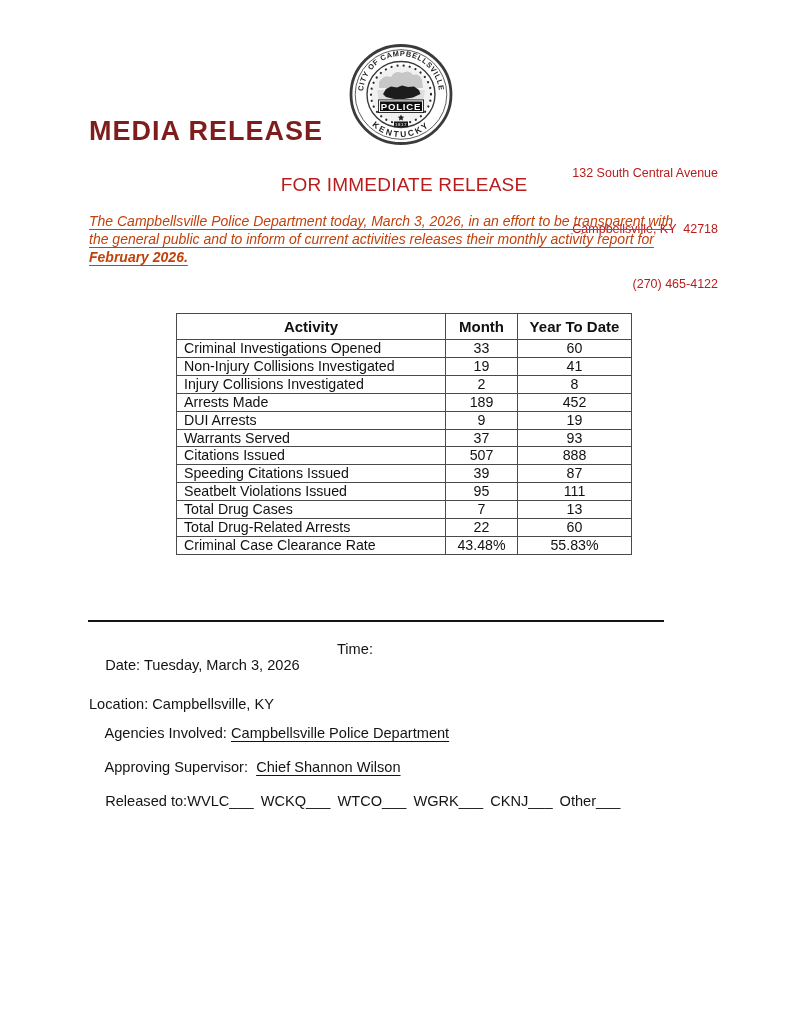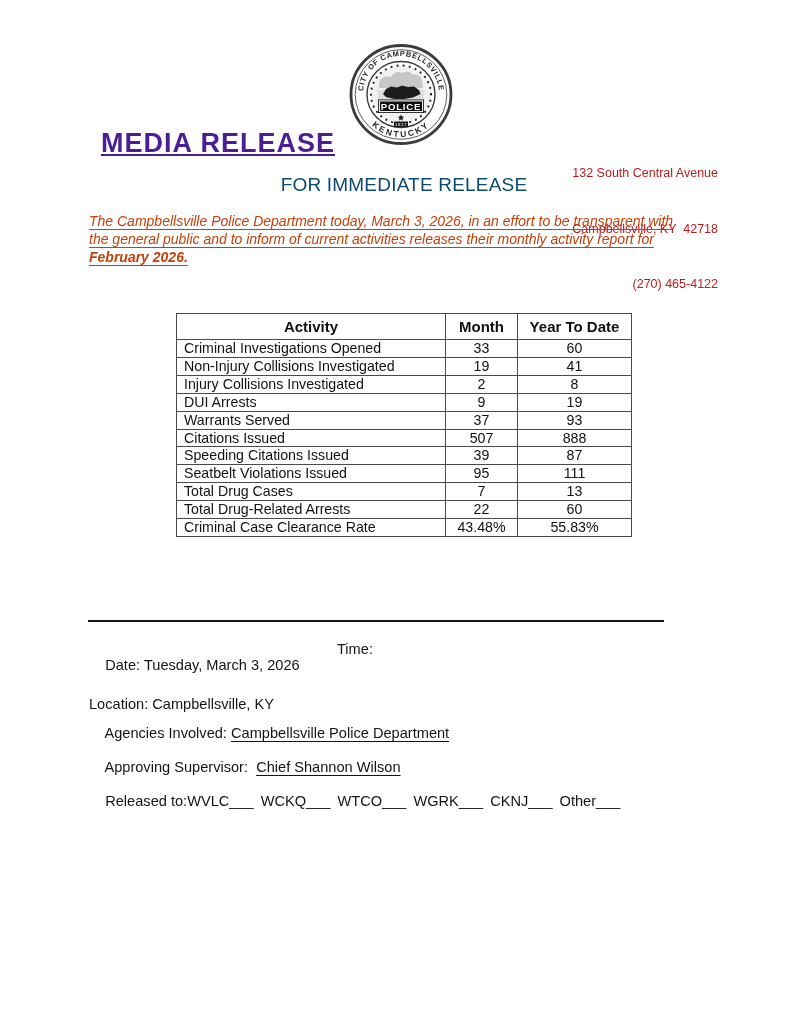--- a/index.html
+++ b/index.html
@@ -11,46 +11,45 @@
     background: #ffffff;
     font-family: "Liberation Sans", sans-serif;
     color: #1a1a1a;
     overflow: hidden;
   }
 
   
   .doc-title {
     position: absolute;
     left: 89px; top: 116px;
-    margin: 12px;
+    margin: 0;
     font-size: 27px;
     font-weight: 700;
     letter-spacing: 1px;
-    color: #4c1d95;
-    text-decoration: underline;
+    color: #7f1d1d;
   }
   .seal { position: absolute; left: 349px; top: 44px; }
   .address {
     position: absolute;
     top: 127px; right: 90px;
     text-align: right;
     font-size: 12.5px;
     line-height: 18.5px;
     color: #b91c1c;
     white-space: pre;
   }
 
   .fir-heading {
     position: absolute;
     top: 174px; left: 0;
     width: 100%;
     text-align: center;
     font-size: 19px;
     letter-spacing: 0.2px;
-    color: #0c4a6e;
+    color: #b91c1c;
   }
 
   
   .intro {
     position: absolute;
     left: 89px; top: 213px;
     font-size: 14px;
     line-height: 17.8px;
     color: #c2410c;
     font-style: italic;
@@ -190,20 +189,25 @@
           <td class="cell-activity">Non-Injury Collisions Investigated</td>
           <td class="cell-num">19</td>
           <td class="cell-num">41</td>
         </tr>
         <tr>
           <td class="cell-activity">Injury Collisions Investigated</td>
           <td class="cell-num">2</td>
           <td class="cell-num">8</td>
         </tr>
         <tr>
+          <td class="cell-activity">Arrests Made</td>
+          <td class="cell-num">189</td>
+          <td class="cell-num">452</td>
+        </tr>
+        <tr>
           <td class="cell-activity">DUI Arrests</td>
           <td class="cell-num">9</td>
           <td class="cell-num">19</td>
         </tr>
         <tr>
           <td class="cell-activity">Warrants Served</td>
           <td class="cell-num">37</td>
           <td class="cell-num">93</td>
         </tr>
         <tr>

